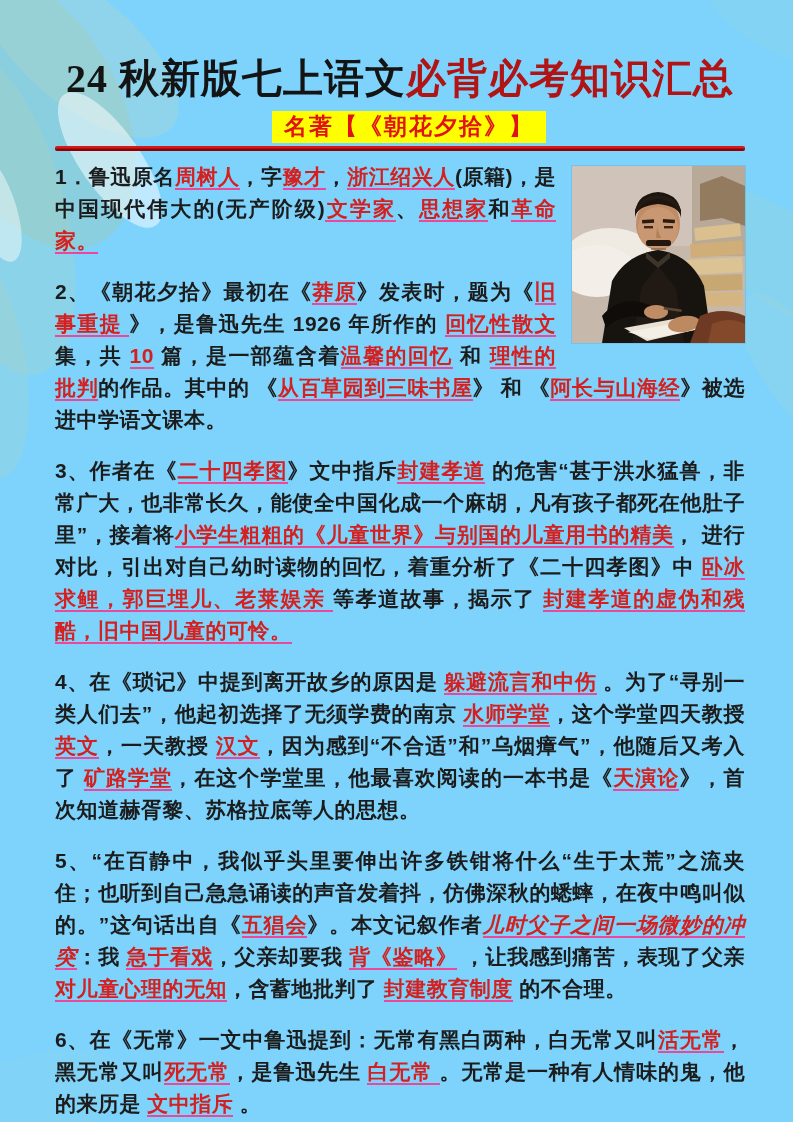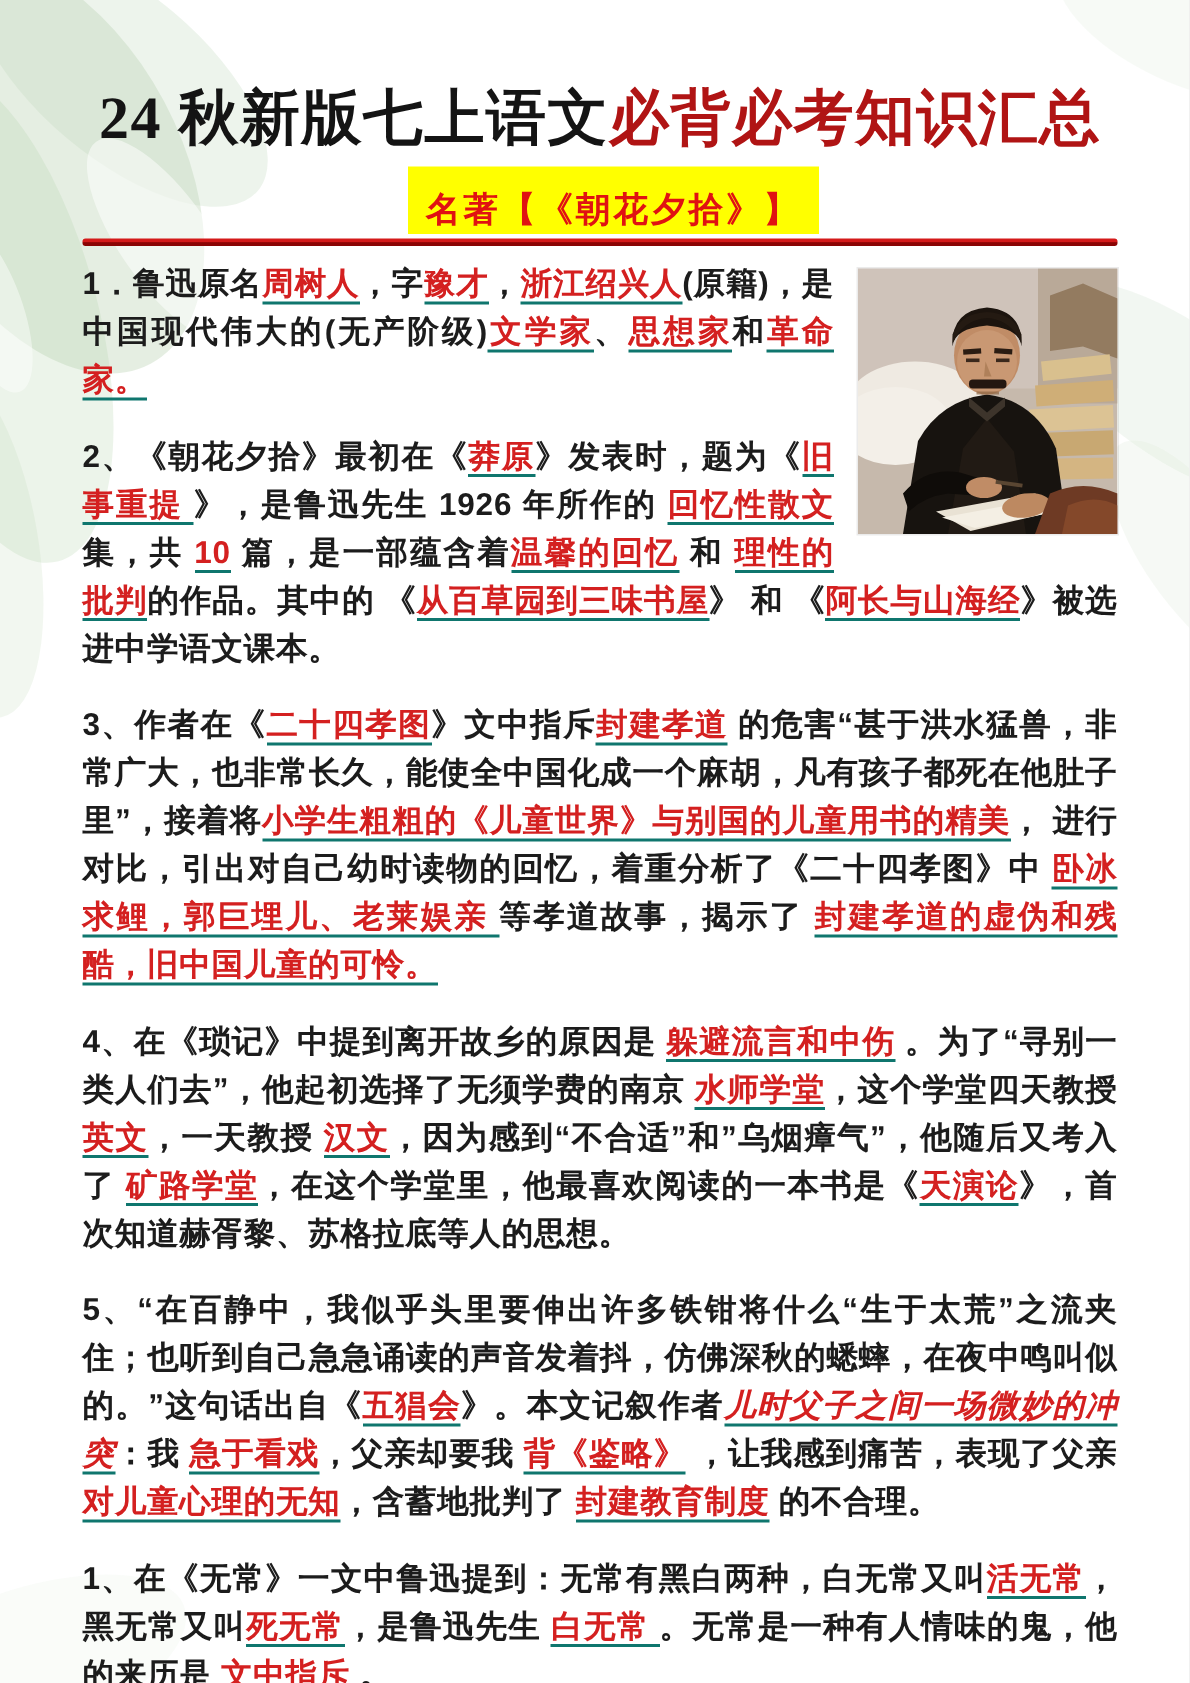--- a/index.html
+++ b/index.html
@@ -2,21 +2,21 @@
 <html><head>
 <meta charset="utf-8">
 <style>
   * { margin: 0; padding: 0; box-sizing: border-box; }
   html, body { background: #e8e8e8; }
   .page {
     position: relative;
     width: 793px;
     height: 1122px;
     margin: 0 auto;
-    background: #ffffff;
+    background: #7dd3fc;
     overflow: hidden;
     font-family: "Liberation Sans", "DejaVu Sans", sans-serif;
   }
   
   .leaf-deco { position: absolute; pointer-events: none; z-index: 0; }
   .leaf-tl { top: -40px; left: -60px; }
   .leaf-r  { top: 140px; right: -40px; opacity: .55; }
   .leaf-tr { top: -30px; right: -30px; opacity: .35; }
   .leaf-bl { bottom: -60px; left: -70px; opacity: .25; }
 
@@ -35,21 +35,21 @@
   .title-red   { color: #b01414; }
 
   .subtitle-row { text-align: center; margin-top: 9px; }
   .subtitle {
     display: inline-block;
     background: #ffff00;
     color: #e01212;
     font-weight: 700;
     font-size: 23px;
     line-height: 30px;
-    padding: 13px 12px 2px 12px;
+    padding: 0 12px 2px 12px;
     letter-spacing: 2px;
     margin-left: 18px;
   }
   .divider {
     margin-top: 3px;
     height: 5px;
     background: linear-gradient(to bottom, #d41a1a 45%, #8a0404 55%);
     border-radius: 2px;
   }
 
@@ -59,21 +59,21 @@
     line-height: 32px;
     font-weight: 700;
     color: #1c1c1c;
     letter-spacing: 0.5px;
     text-align: justify;
   }
   .para { margin-bottom: 19px; }
   .seg-normal { color: #1c1c1c; }
   .seg-red {
     color: #d42020;
-    border-bottom: 2px solid #0f766e;
+    border-bottom: 2px solid #ec4899;
     padding-bottom: 0px;
   }
   .seg-italic { font-style: italic; }
 
   .portrait {
     float: right;
     width: 173px;
     height: 177px;
     margin: 5px 0 12px 16px;
     box-shadow: 0 0 0 1px rgba(0,0,0,.08);
@@ -175,17 +175,17 @@
           <path d="M128 150 Q150 140 173 150 L173 177 L118 177 Z" fill="#6e3a24"></path>
           <path d="M140 158 Q158 150 173 158 L173 177 L136 177 Z" fill="#84482a"></path>
         </svg>
       </div>
 
     <div class="para"><span class="seg-normal">1．鲁迅原名</span><span class="seg-red">周树人</span><span class="seg-normal">，字</span><span class="seg-red">豫才</span><span class="seg-normal">，</span><span class="seg-red">浙江绍兴人</span><span class="seg-normal">(原籍)，是中国现代伟大的(无产阶级)</span><span class="seg-red">文学家</span><span class="seg-normal">、</span><span class="seg-red">思想家</span><span class="seg-normal">和</span><span class="seg-red">革命家。</span></div>
         <div class="para"><span class="seg-normal">2、《朝花夕拾》最初在《</span><span class="seg-red">莽原</span><span class="seg-normal">》发表时，题为《</span><span class="seg-red">旧事重提 </span><span class="seg-normal">》，是鲁迅先生 1926 年所作的 </span><span class="seg-red">回忆性散文</span><span class="seg-normal"> 集，共 </span><span class="seg-red">10</span><span class="seg-normal"> 篇，是一部蕴含着</span><span class="seg-red">温馨的回忆</span><span class="seg-normal"> 和 </span><span class="seg-red">理性的批判</span><span class="seg-normal">的作品。其中的 《</span><span class="seg-red">从百草园到三味书屋</span><span class="seg-normal">》 和 《</span><span class="seg-red">阿长与山海经</span><span class="seg-normal">》被选进中学语文课本。</span></div>
         <div class="para"><span class="seg-normal">3、作者在《</span><span class="seg-red">二十四孝图</span><span class="seg-normal">》文中指斥</span><span class="seg-red">封建孝道</span><span class="seg-normal"> 的危害“甚于洪水猛兽，非常广大，也非常长久，能使全中国化成一个麻胡，凡有孩子都死在他肚子里”，接着将</span><span class="seg-red">小学生粗粗的《儿童世界》与别国的儿童用书的精美</span><span class="seg-normal">， 进行对比，引出对自己幼时读物的回忆，着重分析了《二十四孝图》中 </span><span class="seg-red">卧冰求鲤，郭巨埋儿、老莱娱亲 </span><span class="seg-normal">等孝道故事，揭示了 </span><span class="seg-red">封建孝道的虚伪和残酷，旧中国儿童的可怜。</span></div>
         <div class="para"><span class="seg-normal">4、在《琐记》中提到离开故乡的原因是 </span><span class="seg-red">躲避流言和中伤</span><span class="seg-normal"> 。为了“寻别一类人们去”，他起初选择了无须学费的南京 </span><span class="seg-red">水师学堂</span><span class="seg-normal">，这个学堂四天教授 </span><span class="seg-red">英文</span><span class="seg-normal">，一天教授 </span><span class="seg-red">汉文</span><span class="seg-normal">，因为感到“不合适”和”乌烟瘴气”，他随后又考入了 </span><span class="seg-red">矿路学堂</span><span class="seg-normal">，在这个学堂里，他最喜欢阅读的一本书是《</span><span class="seg-red">天演论</span><span class="seg-normal">》，首次知道赫胥黎、苏格拉底等人的思想。</span></div>
         <div class="para"><span class="seg-normal">5、“在百静中，我似乎头里要伸出许多铁钳将什么“生于太荒”之流夹住；也听到自己急急诵读的声音发着抖，仿佛深秋的蟋蟀，在夜中鸣叫似的。”这句话出自《</span><span class="seg-red">五猖会</span><span class="seg-normal">》。本文记叙作者</span><span class="seg-red seg-italic">儿时父子之间一场微妙的冲突</span><span class="seg-normal">：我 </span><span class="seg-red">急于看戏</span><span class="seg-normal">，父亲却要我 </span><span class="seg-red">背《鉴略》</span><span class="seg-normal"> ，让我感到痛苦，表现了父亲</span><span class="seg-red">对儿童心理的无知</span><span class="seg-normal">，含蓄地批判了 </span><span class="seg-red">封建教育制度</span><span class="seg-normal"> 的不合理。</span></div>
-        <div class="para"><span class="seg-normal">1、在《无常》一文中鲁迅提到：无常有黑白两种，白无常又叫</span><span class="seg-red">活无常</span><span class="seg-normal">，黑无常又叫</span><span class="seg-red">死无常</span><span class="seg-normal">，是鲁迅先生 </span><span class="seg-red">白无常 </span><span class="seg-normal">。无常是一种有人情味的鬼，他的来历是 </span><span class="seg-red">文中指斥</span><span class="seg-normal"> 。</span></div>
+        <div class="para"><span class="seg-normal">6、在《无常》一文中鲁迅提到：无常有黑白两种，白无常又叫</span><span class="seg-red">活无常</span><span class="seg-normal">，黑无常又叫</span><span class="seg-red">死无常</span><span class="seg-normal">，是鲁迅先生 </span><span class="seg-red">白无常 </span><span class="seg-normal">。无常是一种有人情味的鬼，他的来历是 </span><span class="seg-red">文中指斥</span><span class="seg-normal"> 。</span></div>
       </div>
 
   </div>
 </div>
 
 </body></html>

